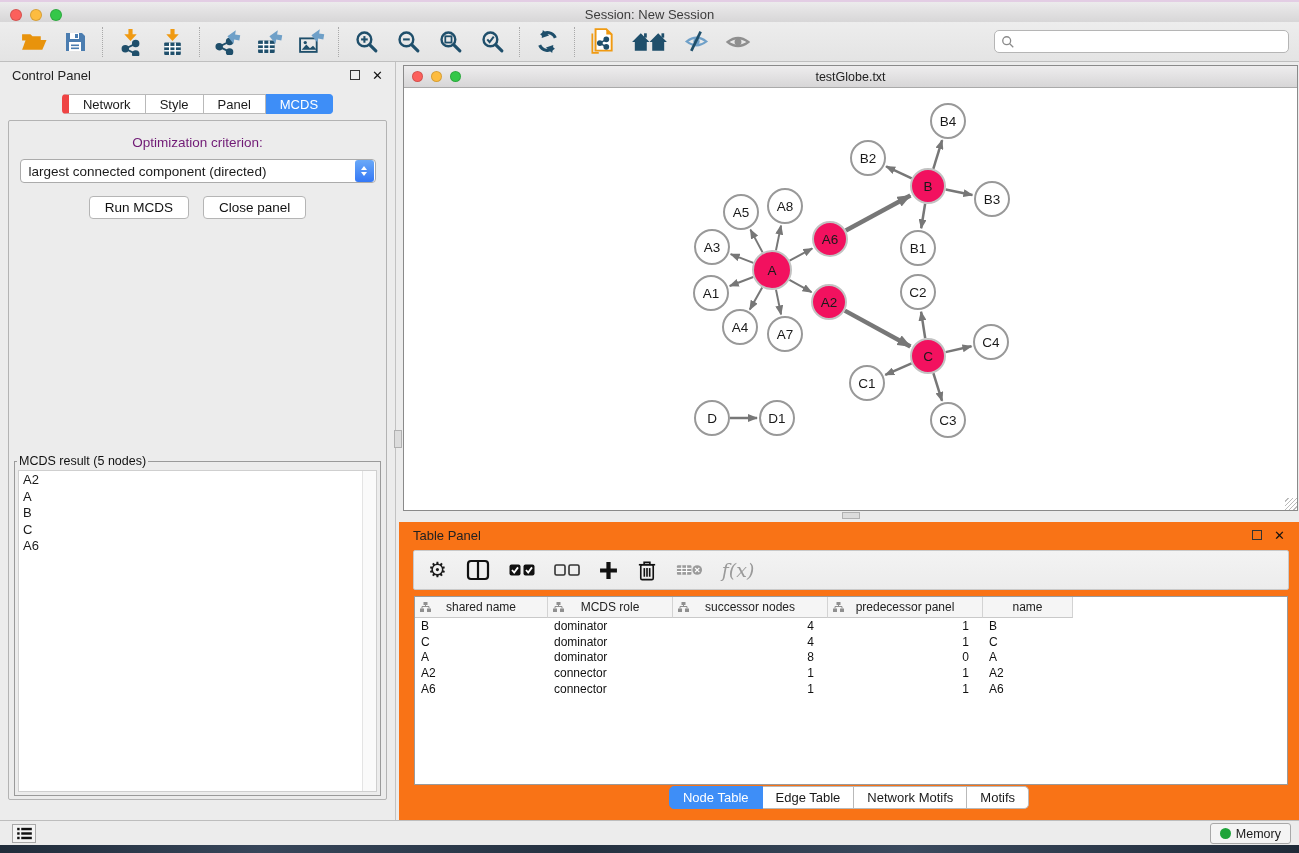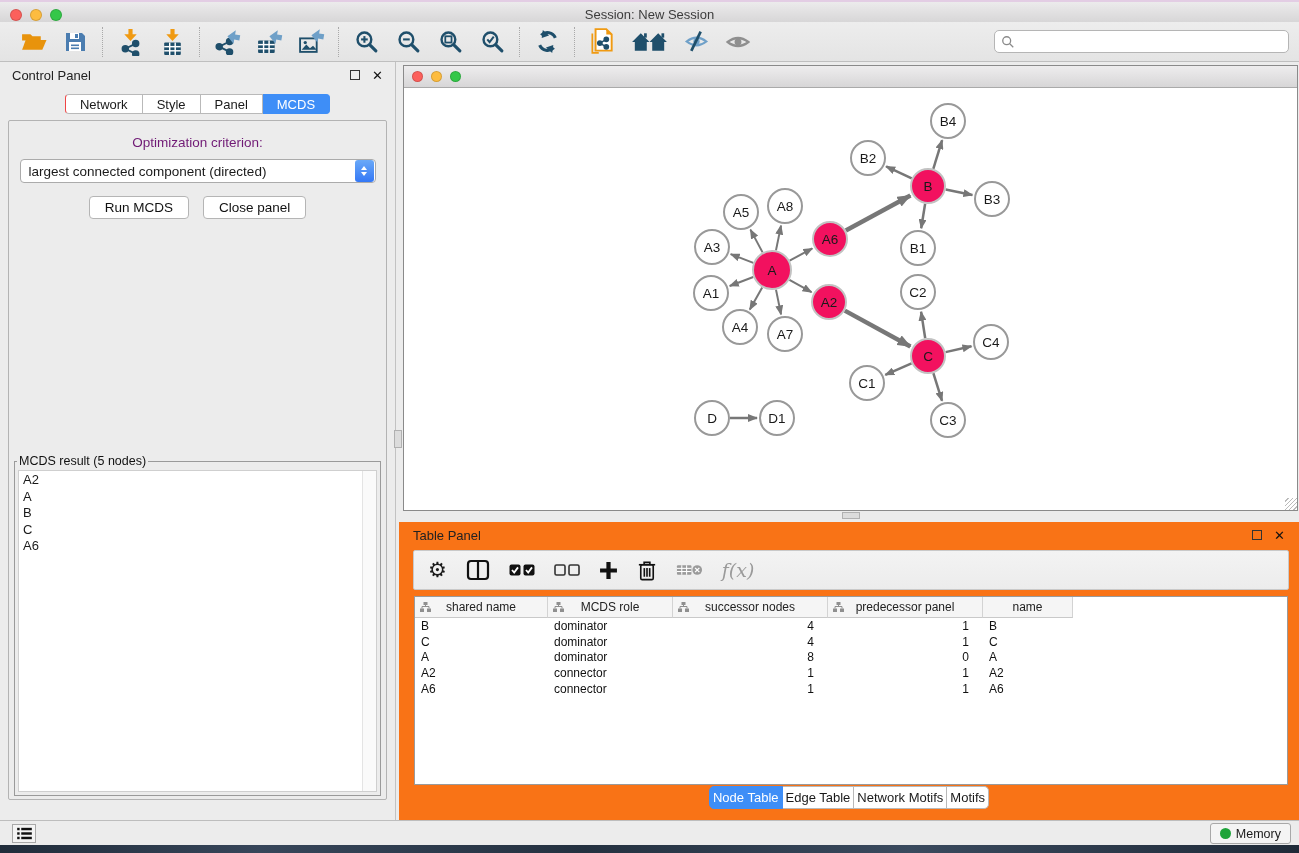--- a/index.html
+++ b/index.html
@@ -30,21 +30,21 @@
   .content { position:absolute; left:0; top:62px; width:1299px; height:758px; background:#ececec; }
 
   
   .control-panel { position:absolute; left:0; top:0; width:396px; height:758px; border-right:1px solid #c2c2c2; }
   .panel-head { height:26px; display:flex; align-items:center; padding:0 12px; }
   .panel-head .ptitle { flex:1; font-size:13px; color:#222; }
   .float-ico { width:10px; height:10px; border:1.6px solid #333; display:inline-block; margin-right:12px; }
   .close-ico { font-weight:bold; font-size:13px; color:#111; }
   .ctab-row { display:flex; justify-content:center; margin-top:6px; }
   .ctab { border:1px solid #b9b9b9; background:#fff; padding:2px 14px; font-size:13px; border-left:none; height:20px; line-height:15px; }
-  .ctab:first-child { border-left:1px solid #ef4444; border-radius:4px 0 0 4px; }
+  .ctab:first-child { border-left:7px solid #ef4444; border-radius:4px 0 0 4px; }
   .ctab:last-child { border-radius:0 4px 4px 0; }
   .ctab.active { background:#3e8ef7; border-color:#3e8ef7; color:#fff; }
   .cp-box { position:absolute; left:8px; right:8px; top:58px; bottom:20px; border:1px solid #b3b3b3; background:#ececec; border-radius:2px; }
   .opt-label { text-align:center; margin-top:14px; font-size:13.5px; color:#701a75; }
   .selectbox { width:356px; height:24px; margin:9px auto 0; background:#fff; border:1px solid #ababab; border-radius:4px;
     display:flex; align-items:center; position:relative; }
   .selectbox .sel-text { flex:1; padding-left:8px; font-size:13.5px; white-space:nowrap; overflow:hidden; }
   .stepper { width:19px; height:22px; margin-right:1px; border-radius:3px; background:linear-gradient(#6aa9f8,#3478f6);
     display:flex; flex-direction:column; align-items:center; justify-content:center; gap:2px; }
   .stepper .tri { width:0; height:0; border-left:3.5px solid transparent; border-right:3.5px solid transparent; }
@@ -79,21 +79,21 @@
   .gear { font-size:21px; color:#1a1a1a; line-height:22px; }
   .fx { font-family:"DejaVu Serif",serif; font-style:italic; font-size:19px; color:#9a9a9a; }
   .tp-table { position:absolute; left:15px; top:74px; width:874px; height:189px; background:#fff; border:1px solid #9a9a9a; overflow:hidden; }
   .thead { display:flex; height:21px; }
   .th { background:#f5f5f5; border-right:1px solid #d3d3d3; border-bottom:1px solid #c9c9c9; display:flex; align-items:center; justify-content:center; gap:4px; font-size:12px; color:#222; position:relative; }
   .th .hier { position:absolute; left:5px; top:5px; }
   .trow { display:flex; height:15.8px; align-items:center; }
   .td { font-size:12px; color:#111; padding:0 6px; white-space:nowrap; overflow:hidden; }
   .td.num { text-align:right; padding-right:14px; }
   .tp-tabs { position:absolute; left:0; right:0; top:264px; display:flex; justify-content:center; }
-  .ttab { border:1px solid #b9b9b9; background:#fff; padding:3px 3px; font-size:13px; border-left:none; }
+  .ttab { border:1px solid #b9b9b9; background:#fff; padding:3px 13px; font-size:13px; border-left:none; }
   .ttab:first-child { border-left:1px solid #b9b9b9; border-radius:5px 0 0 5px; }
   .ttab:last-child { border-radius:0 5px 5px 0; }
   .ttab.active { background:#3e8ef7; border-color:#3e8ef7; color:#fff; }
 
   
   .statusbar { position:absolute; left:0; top:820px; width:1299px; height:25px; background:#ececec; border-top:1px solid #bdbdbd; }
   .list-btn { position:absolute; left:12px; top:3px; width:24px; height:19px; background:#f4f4f4; border:1px solid #a8a8a8; display:flex; align-items:center; justify-content:center; }
   .mem-btn { position:absolute; right:8px; top:2px; height:21px; background:#f4f4f4; border:1px solid #a8a8a8; border-radius:3px;
     display:flex; align-items:center; gap:5px; padding:0 9px; font-size:12.5px; }
   .mem-dot { width:11px; height:11px; border-radius:50%; background:#1da339; }
@@ -335,20 +335,21 @@
   <div class="vgrip"></div>
   <div class="hgrip"></div>
 
   <div class="net-window">
     <div class="net-title">
       <div class="traffic">
         <span class="light red"></span>
         <span class="light yellow"></span>
         <span class="light green"></span>
       </div>
+      <div class="title">testGlobe.txt</div>
     </div>
     <div class="net-canvas">
       <svg id="graph-svg" width="893" height="421" viewBox="0 0 893 421">
           <defs>
             <marker id="arrow-thin" markerUnits="userSpaceOnUse" markerWidth="10" markerHeight="8" viewBox="0 0 10 8" refX="9" refY="4" orient="auto">
               <path d="M0,0 L10,4 L0,8 z" fill="#777777"></path>
             </marker>
             <marker id="arrow-thick" markerUnits="userSpaceOnUse" markerWidth="14" markerHeight="11" viewBox="0 0 14 11" refX="13" refY="5.5" orient="auto">
               <path d="M0,0 L14,5.5 L0,11 z" fill="#777777"></path>
             </marker>

